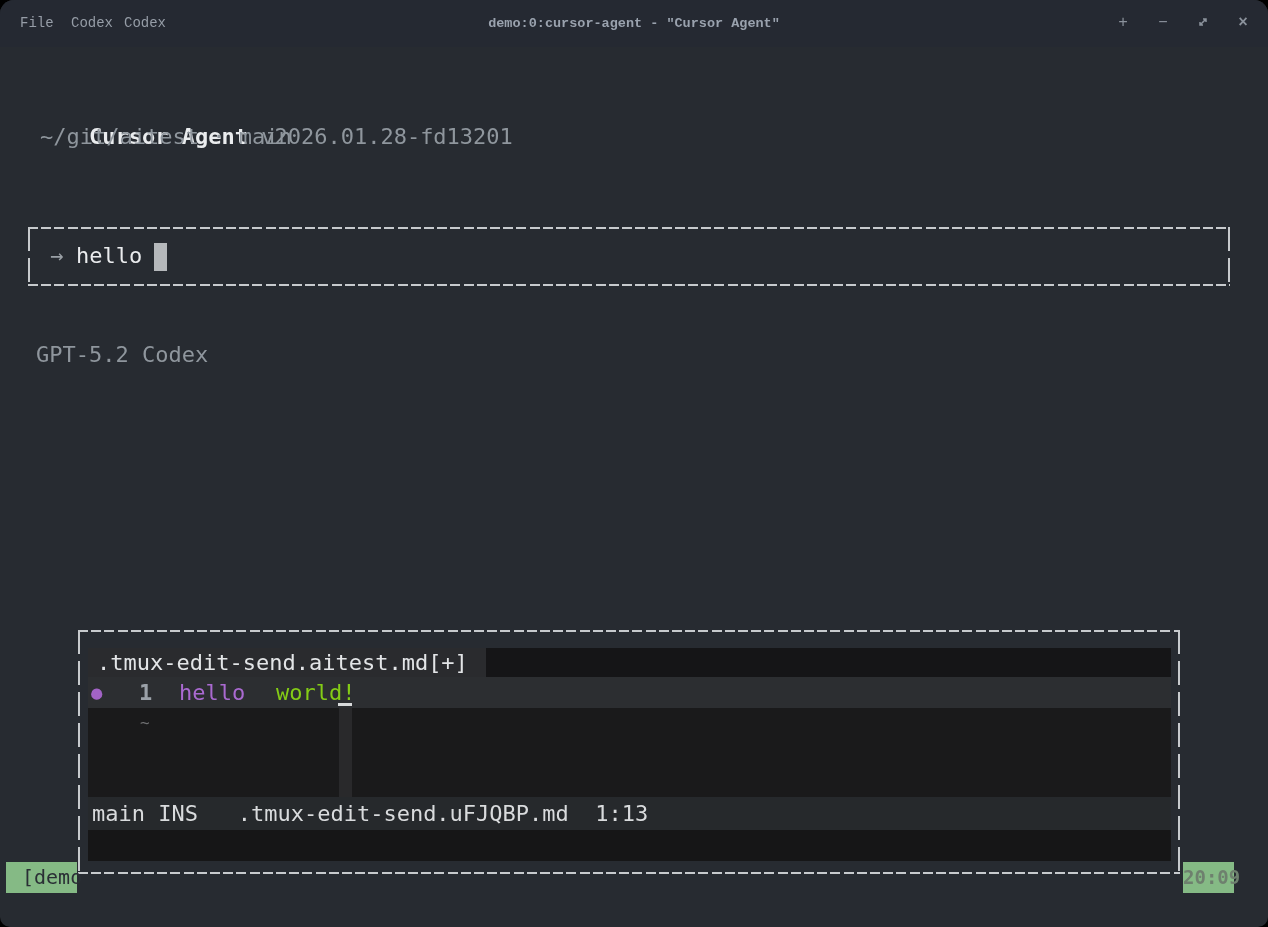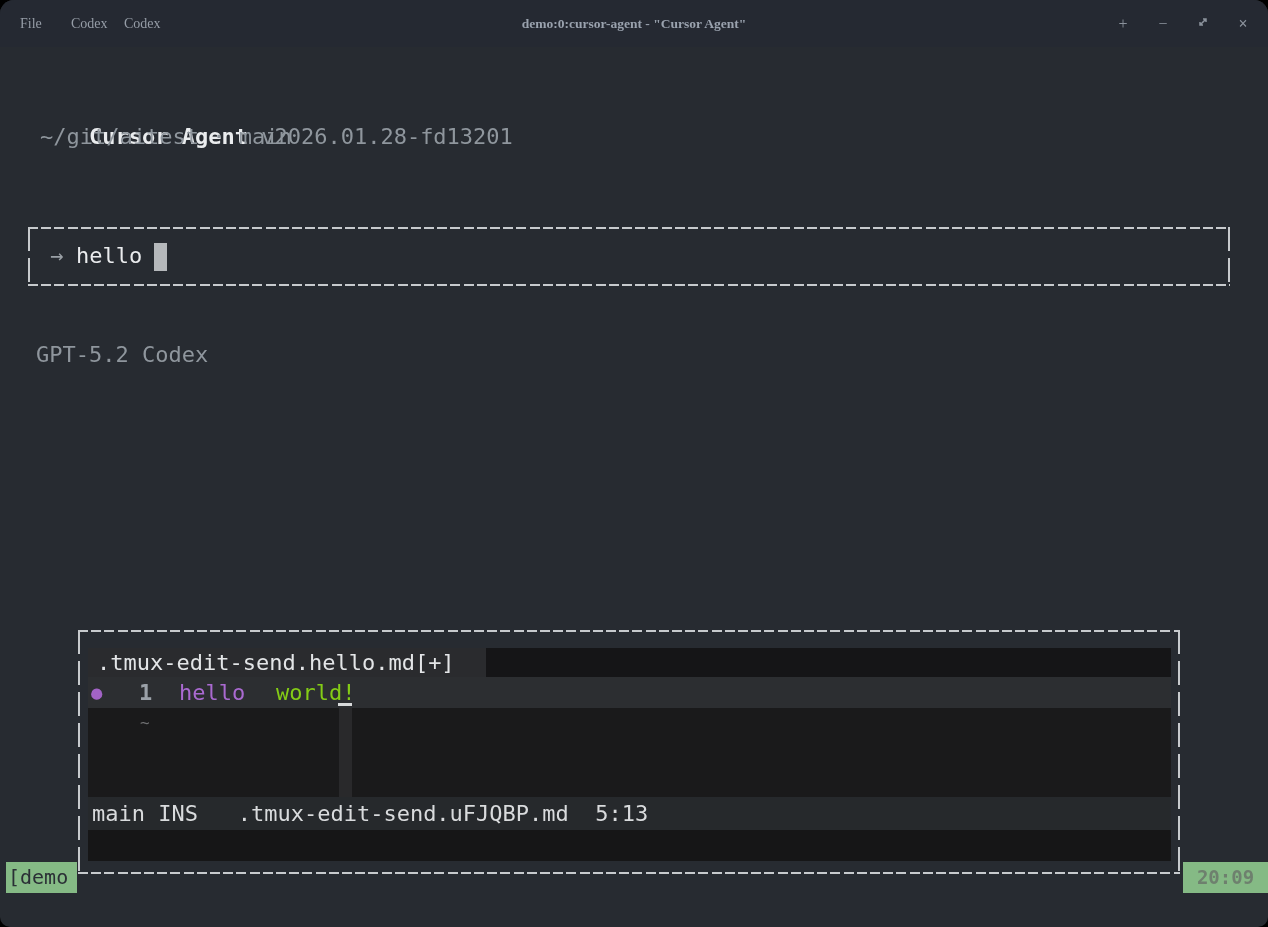--- a/index.html
+++ b/index.html
@@ -3,21 +3,21 @@
 <meta charset="utf-8">
 <style>
   html,body{margin:0;padding:0;background:#000;}
   body{width:1268px;height:927px;position:relative;overflow:hidden;
        font-family:"DejaVu Sans Mono", monospace;}
   .window{position:absolute;left:0;top:0;width:1268px;height:927px;
           background:#272b31;border-radius:14px 14px 10px 10px;overflow:hidden;}
 
   
   .titlebar{position:absolute;left:0;top:0;width:1268px;height:47px;background:#252932;
-            font-family:Liberation Serif, serif;}
+            font-family:Liberation Mono, monospace;}
   .menu-item{position:absolute;top:0;height:47px;line-height:47px;font-size:14px;
              color:#969da7;cursor:default;}
   .win-title{position:absolute;left:0;right:0;top:0;height:47px;line-height:47px;
              text-align:center;font-size:13.5px;font-weight:bold;color:#9aa2ae;}
   .ctrl{position:absolute;top:0;width:26px;height:47px;line-height:47px;text-align:center;
         font-size:16px;color:#8b929c;}
 
   
   .tline{position:absolute;font-size:22px;line-height:31px;white-space:pre;color:#8f969d;}
   .bright{color:#eaecee;font-weight:bold;}
@@ -52,22 +52,22 @@
   .textarea .tilde{position:absolute;left:52px;top:0px;font-size:16px;line-height:29px;color:#6f7072;}
   .col-strip{position:absolute;left:261px;top:78px;width:13px;height:89px;background:#29292b;}
   .statusrow{left:10px;top:167px;width:1083px;height:33px;background:#26292c;line-height:33px;
              color:#d9dbdd;display:flex;justify-content:space-between;padding:0 14px 0 4px;
              box-sizing:border-box;}
   .cmdrow{left:10px;top:200px;width:1083px;height:31px;background:#161617;}
 
   
   .badge{position:absolute;top:862px;height:31px;line-height:31px;background:#85ba85;
          font-size:20px;white-space:pre;}
-  .badge.session{left:6px;width:71px;color:#2a2f35;padding-left:2px;box-sizing:border-box;}
-  .badge.clock{left:1183px;width:85px;color:#6e806e;text-align:center;font-weight:bold;font-size:19px;}
+  .badge.session{left:6px;width:71px;color:#2a2f35;padding-left:16px;box-sizing:border-box;}
+  .badge.clock{left:1183px;width:51px;color:#6e806e;text-align:center;font-weight:bold;font-size:19px;}
 </style>
 </head>
 <body>
 
 <div class="window">
 
   <div class="titlebar">
     <span class="menu-item" style="left:20px">File</span>
     <span class="menu-item" style="left:71px">Codex</span>
     <span class="menu-item" style="left:124px">Codex</span>
@@ -99,39 +99,39 @@
 
   <div class="tline" style="left:36px;top:339px">GPT-5.2 Codex</div>
 
   <div class="tbox" style="left:78px;top:630px;width:1102px;height:244px">
     <div class="e eh t"></div>
     <div class="e eh b"></div>
     <div class="e ev l"></div>
     <div class="e ev r"></div>
 
     <div class="ed tab-label-bg">
-      <span>.tmux-edit-send.hello.md[+]</span>
+      <span>.tmux-edit-send.aitest.md[+]</span>
     </div>
     <div class="ed tab-fill"></div>
 
     <div class="ed line-row">
       <span class="dot">●</span>
       <span class="num">1</span>
       <span class="w1">hello</span>
       <span class="w2">world!</span>
     </div>
     <div class="underscore-cursor"></div>
 
     <div class="ed textarea">
       <span class="tilde">~</span>
     </div>
     <div class="col-strip"></div>
 
     <div class="ed statusrow">
-      <span>main INS   .tmux-edit-send.uFJQBP.md  5:13</span>
+      <span>main INS   .tmux-edit-send.uFJQBP.md  1:13</span>
     </div>
     <div class="ed cmdrow"></div>
   </div>
 
   <div class="badge session">[demo</div>
   <div class="badge clock">20:09</div>
 
 </div>
 
 </body></html>

